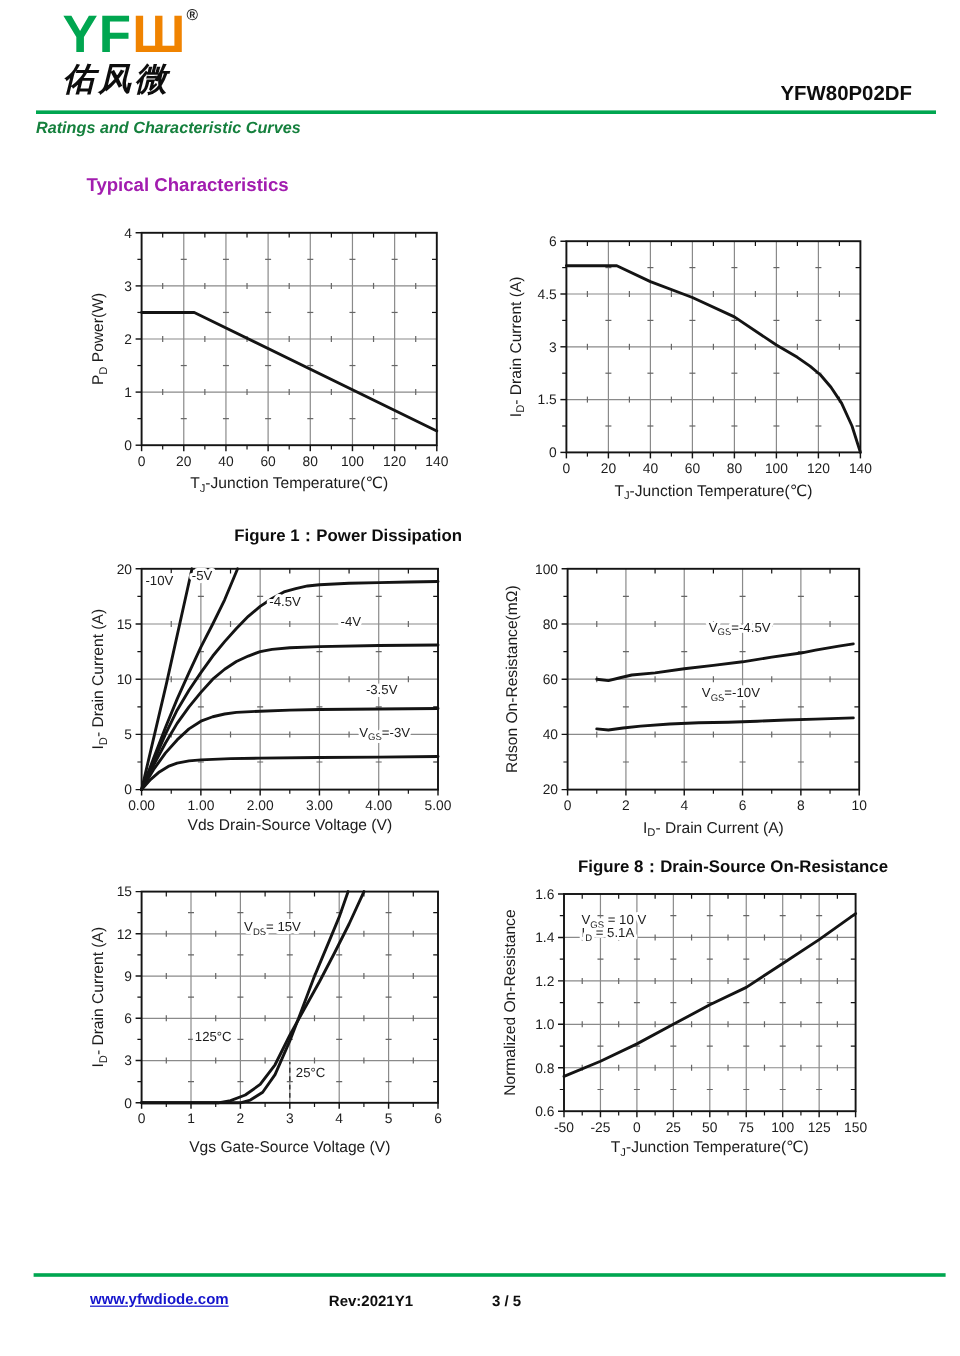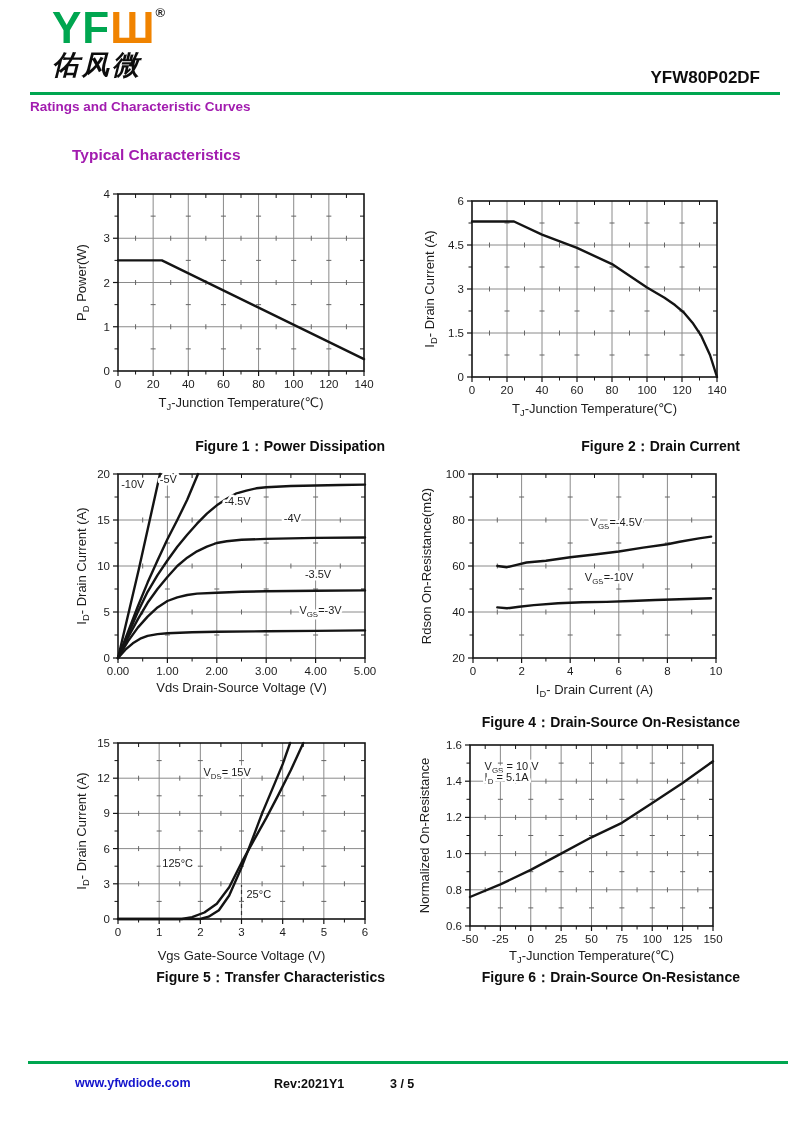--- a/index.html
+++ b/index.html
@@ -11,34 +11,34 @@
   
   .logo{position:absolute;left:52px;top:6px;line-height:1;}
   .logo-main{font-size:44px;font-weight:bold;letter-spacing:1px;}
   .logo-yf{color:#00A650;}
   .logo-w{color:#F08300;}
   .logo-reg{font-size:13px;color:#222;vertical-align:26px;font-weight:bold;}
   .logo-cn{font-size:27px;font-weight:bold;color:#0d0d0d;letter-spacing:3px;margin-top:2px;font-style:italic;}
   .part-number{position:absolute;top:68px;right:40px;font-size:17px;font-weight:bold;color:#0d0d0d;}
   .rule{position:absolute;height:3px;background:#00A650;}
   .rule-top{left:30px;top:92px;width:750px;}
-  .section-title{position:absolute;left:30px;top:99px;font-size:13.5px;font-weight:bold;color:#a21caf;}
+  .section-title{position:absolute;left:30px;top:99px;font-size:13.5px;font-weight:bold;color:#15803d;font-style:italic;}
   .page-heading{position:absolute;left:72px;top:146px;font-size:15.5px;font-weight:bold;color:#a21caf;}
   
   .chart{position:absolute;}
   .chart svg{display:block;}
   .figure-caption{
     position:absolute;text-align:right;font-size:14px;font-weight:bold;color:#0d0d0d;
   }
   
   .rule-bottom{left:28px;top:1061px;width:760px;}
   .footer-item{position:absolute;font-size:12.5px;font-weight:bold;color:#0d0d0d;white-space:nowrap;}
-  .footer-link{left:75px;top:1076px;color:#1414cc;cursor:pointer;}
+  .footer-link{left:75px;top:1076px;color:#1414cc;text-decoration:underline;cursor:pointer;}
   .footer-rev{left:238px;top:1077px;padding-left:36px;}
-  .footer-page{left:390px;top:1077px;}
+  .footer-page{left:410px;top:1077px;}
   .footer-company{left:518px;top:1075px;font-size:13.5px;}
 </style>
 </head>
 <body>
 
 <div class="page">
 
   <div class="logo">
     <div class="logo-main"><span class="logo-yf">YF</span><span class="logo-w">Ш</span><span class="logo-reg">®</span></div>
     <div class="logo-cn">佑风微</div>
@@ -263,21 +263,20 @@
         <text x="64" y="157" fill="#1c1c1c" font-size="11.5" text-anchor="end" font-family="&quot;Liberation Sans&quot;,&quot;DejaVu Sans&quot;,sans-serif"><tspan>1.5</tspan></text>
         <text x="64" y="113" fill="#1c1c1c" font-size="11.5" text-anchor="end" font-family="&quot;Liberation Sans&quot;,&quot;DejaVu Sans&quot;,sans-serif"><tspan>3</tspan></text>
         <text x="64" y="69" fill="#1c1c1c" font-size="11.5" text-anchor="end" font-family="&quot;Liberation Sans&quot;,&quot;DejaVu Sans&quot;,sans-serif"><tspan>4.5</tspan></text>
         <text x="64" y="25" fill="#1c1c1c" font-size="11.5" text-anchor="end" font-family="&quot;Liberation Sans&quot;,&quot;DejaVu Sans&quot;,sans-serif"><tspan>6</tspan></text>
         <text x="194.5" y="233" fill="#1c1c1c" font-size="13" text-anchor="middle" font-family="&quot;Liberation Sans&quot;,&quot;DejaVu Sans&quot;,sans-serif"><tspan>T</tspan><tspan font-size="72%" dy="3">J</tspan><tspan dy="-3">-Junction Temperature(℃)</tspan></text>
         <text x="34" y="109" fill="#1c1c1c" font-size="13" text-anchor="middle" font-family="&quot;Liberation Sans&quot;,&quot;DejaVu Sans&quot;,sans-serif" transform="rotate(-90 34 109)"><tspan>I</tspan><tspan font-size="72%" dy="3">D</tspan><tspan dy="-3">- Drain Current (A)</tspan></text>
         <polyline points="72.0,41.5 114.0,41.5 142.0,54.7 177.0,67.9 212.0,84.1 247.0,107.5 264.5,117.8 275.0,125.1 283.8,132.5 292.5,142.7 301.3,155.9 310.0,175.0 317.0,197.0" fill="none" stroke="#141414" stroke-width="2.4" stroke-linejoin="round" stroke-linecap="round"></polyline>
       </svg>
     </div>
   <div class="figure-caption" style="left:60px;top:438px;width:325px;">Figure 1：Power Dissipation</div>
-  <div class="figure-caption" style="left:420px;top:438px;width:320px;">Figure 2：Drain Current</div>
 
   <div class="chart" style="left:40px;top:458px;width:345px;height:250px;">
       <svg width="345" height="250" viewBox="0 0 345 250">
         <line x1="127.4" y1="16" x2="127.4" y2="200" stroke="#8a8a8a" stroke-width="1"></line>
         <line x1="176.8" y1="16" x2="176.8" y2="200" stroke="#8a8a8a" stroke-width="1"></line>
         <line x1="226.2" y1="16" x2="226.2" y2="200" stroke="#8a8a8a" stroke-width="1"></line>
         <line x1="275.6" y1="16" x2="275.6" y2="200" stroke="#8a8a8a" stroke-width="1"></line>
         <line x1="78" y1="154" x2="325" y2="154" stroke="#8a8a8a" stroke-width="1"></line>
         <line x1="78" y1="108" x2="325" y2="108" stroke="#8a8a8a" stroke-width="1"></line>
         <line x1="78" y1="62" x2="325" y2="62" stroke="#8a8a8a" stroke-width="1"></line>
@@ -451,21 +450,21 @@
         <text x="65" y="66" fill="#1c1c1c" font-size="11.5" text-anchor="end" font-family="&quot;Liberation Sans&quot;,&quot;DejaVu Sans&quot;,sans-serif"><tspan>80</tspan></text>
         <text x="65" y="20" fill="#1c1c1c" font-size="11.5" text-anchor="end" font-family="&quot;Liberation Sans&quot;,&quot;DejaVu Sans&quot;,sans-serif"><tspan>100</tspan></text>
         <text x="194.5" y="236" fill="#1c1c1c" font-size="13" text-anchor="middle" font-family="&quot;Liberation Sans&quot;,&quot;DejaVu Sans&quot;,sans-serif"><tspan>I</tspan><tspan font-size="72%" dy="3">D</tspan><tspan dy="-3">- Drain Current (A)</tspan></text>
         <text x="31" y="108" fill="#1c1c1c" font-size="13" text-anchor="middle" font-family="&quot;Liberation Sans&quot;,&quot;DejaVu Sans&quot;,sans-serif" transform="rotate(-90 31 108)"><tspan>Rdson On-Resistance(mΩ)</tspan></text>
         <polyline points="97.3,108.0 107.0,109.2 116.7,106.8 126.5,104.5 145.9,102.7 170.2,99.3 194.5,96.5 218.8,93.5 243.1,89.6 267.4,86.2 279.6,83.8 299.0,80.4 311.1,78.6" fill="none" stroke="#141414" stroke-width="2.4" stroke-linejoin="round" stroke-linecap="round"></polyline>
         <polyline points="97.3,149.4 107.0,150.3 119.2,148.7 133.8,147.1 158.1,145.3 182.3,144.3 206.7,143.9 230.9,143.0 255.3,142.0 279.6,141.3 311.1,140.2" fill="none" stroke="#141414" stroke-width="2.4" stroke-linejoin="round" stroke-linecap="round"></polyline>
         <text x="216.37" y="68.44" fill="#1c1c1c" font-size="11" text-anchor="middle" font-family="&quot;Liberation Sans&quot;,&quot;DejaVu Sans&quot;,sans-serif" stroke="#ffffff" stroke-width="5" paint-order="stroke" stroke-linejoin="round"><tspan>V</tspan><tspan font-size="72%" dy="3">GS</tspan><tspan dy="-3">=-4.5V</tspan></text>
         <text x="209.07999999999998" y="122.95" fill="#1c1c1c" font-size="11" text-anchor="middle" font-family="&quot;Liberation Sans&quot;,&quot;DejaVu Sans&quot;,sans-serif" stroke="#ffffff" stroke-width="5" paint-order="stroke" stroke-linejoin="round"><tspan>V</tspan><tspan font-size="72%" dy="3">GS</tspan><tspan dy="-3">=-10V</tspan></text>
       </svg>
     </div>
-  <div class="figure-caption" style="left:410px;top:714px;width:330px;">Figure 4：Drain-Source On-Resistance</div>
+  <div class="figure-caption" style="left:410px;top:714px;width:330px;">Figure 8：Drain-Source On-Resistance</div>
 
   <div class="chart" style="left:40px;top:728px;width:345px;height:240px;">
       <svg width="345" height="240" viewBox="0 0 345 240">
         <line x1="119.16666666666666" y1="15" x2="119.16666666666666" y2="191" stroke="#8a8a8a" stroke-width="1"></line>
         <line x1="160.33333333333331" y1="15" x2="160.33333333333331" y2="191" stroke="#8a8a8a" stroke-width="1"></line>
         <line x1="201.5" y1="15" x2="201.5" y2="191" stroke="#8a8a8a" stroke-width="1"></line>
         <line x1="242.66666666666666" y1="15" x2="242.66666666666666" y2="191" stroke="#8a8a8a" stroke-width="1"></line>
         <line x1="283.83333333333337" y1="15" x2="283.83333333333337" y2="191" stroke="#8a8a8a" stroke-width="1"></line>
         <line x1="78" y1="155.8" x2="325" y2="155.8" stroke="#8a8a8a" stroke-width="1"></line>
         <line x1="78" y1="120.6" x2="325" y2="120.6" stroke="#8a8a8a" stroke-width="1"></line>
@@ -716,21 +715,19 @@
         <text x="62" y="93.4" fill="#1c1c1c" font-size="11.5" text-anchor="end" font-family="&quot;Liberation Sans&quot;,&quot;DejaVu Sans&quot;,sans-serif"><tspan>1.2</tspan></text>
         <text x="62" y="57.20000000000002" fill="#1c1c1c" font-size="11.5" text-anchor="end" font-family="&quot;Liberation Sans&quot;,&quot;DejaVu Sans&quot;,sans-serif"><tspan>1.4</tspan></text>
         <text x="62" y="21" fill="#1c1c1c" font-size="11.5" text-anchor="end" font-family="&quot;Liberation Sans&quot;,&quot;DejaVu Sans&quot;,sans-serif"><tspan>1.6</tspan></text>
         <text x="191.5" y="232" fill="#1c1c1c" font-size="13" text-anchor="middle" font-family="&quot;Liberation Sans&quot;,&quot;DejaVu Sans&quot;,sans-serif"><tspan>T</tspan><tspan font-size="72%" dy="3">J</tspan><tspan dy="-3">-Junction Temperature(℃)</tspan></text>
         <text x="29" y="107.5" fill="#1c1c1c" font-size="13" text-anchor="middle" font-family="&quot;Liberation Sans&quot;,&quot;DejaVu Sans&quot;,sans-serif" transform="rotate(-90 29 107.5)"><tspan>Normalized On-Resistance</tspan></text>
         <polyline points="70.0,169.0 100.4,156.4 130.8,141.9 161.1,125.6 191.5,109.3 221.9,94.8 252.3,74.9 282.6,55.0 313.0,33.3" fill="none" stroke="#141414" stroke-width="2.4" stroke-linejoin="round" stroke-linecap="round"></polyline>
         <text x="84.58" y="42.34" fill="#1c1c1c" font-size="11" text-anchor="start" font-family="&quot;Liberation Sans&quot;,&quot;DejaVu Sans&quot;,sans-serif" stroke="#ffffff" stroke-width="5" paint-order="stroke" stroke-linejoin="round"><tspan>V</tspan><tspan font-size="72%" dy="3">GS</tspan><tspan dy="-3"> = 10 V</tspan></text>
         <text x="84.58" y="53.20000000000002" fill="#1c1c1c" font-size="11" text-anchor="start" font-family="&quot;Liberation Sans&quot;,&quot;DejaVu Sans&quot;,sans-serif" stroke="#ffffff" stroke-width="5" paint-order="stroke" stroke-linejoin="round"><tspan>I</tspan><tspan font-size="72%" dy="3">D</tspan><tspan dy="-3"> = 5.1A</tspan></text>
       </svg>
     </div>
-  <div class="figure-caption" style="left:60px;top:969px;width:325px;">Figure 5：Transfer Characteristics</div>
-  <div class="figure-caption" style="left:410px;top:969px;width:330px;">Figure 6：Drain-Source On-Resistance</div>
 
   <div class="rule rule-bottom"></div>
   <a class="footer-item footer-link">www.yfwdiode.com</a>
   <div class="footer-item footer-rev">Rev:2021Y1</div>
   <div class="footer-item footer-page">3 / 5</div>
 
 </div>
 
 </body></html>

